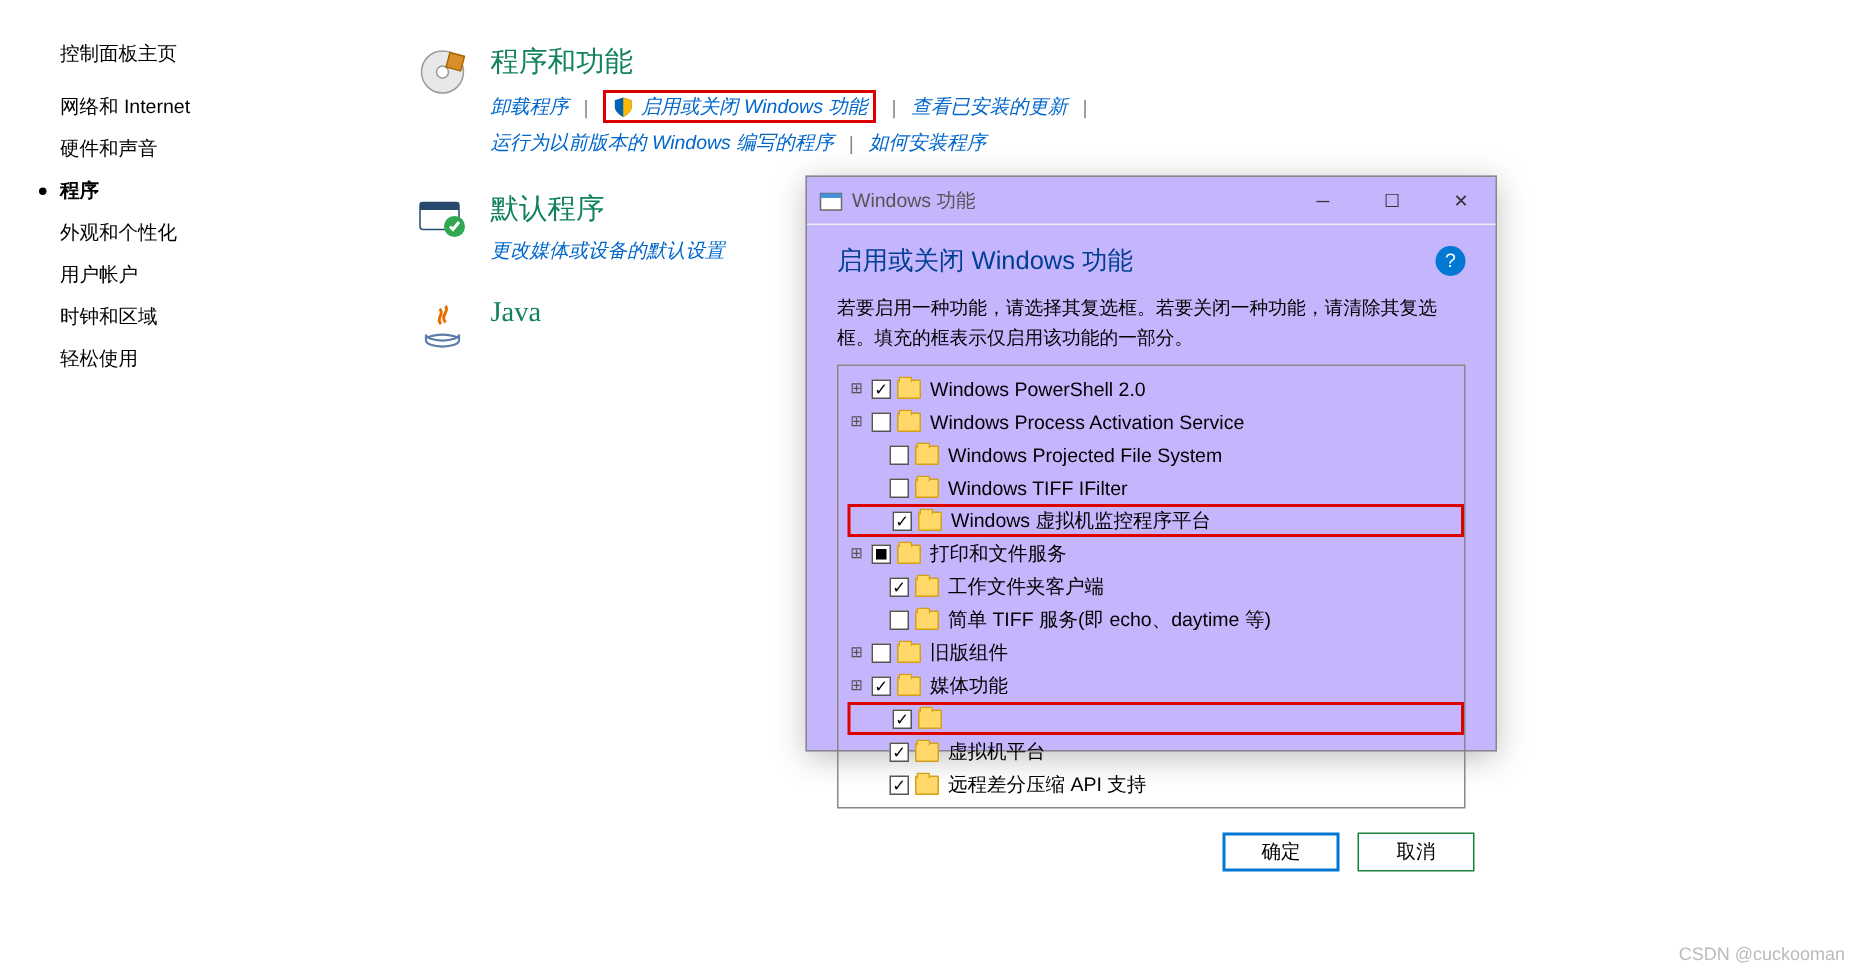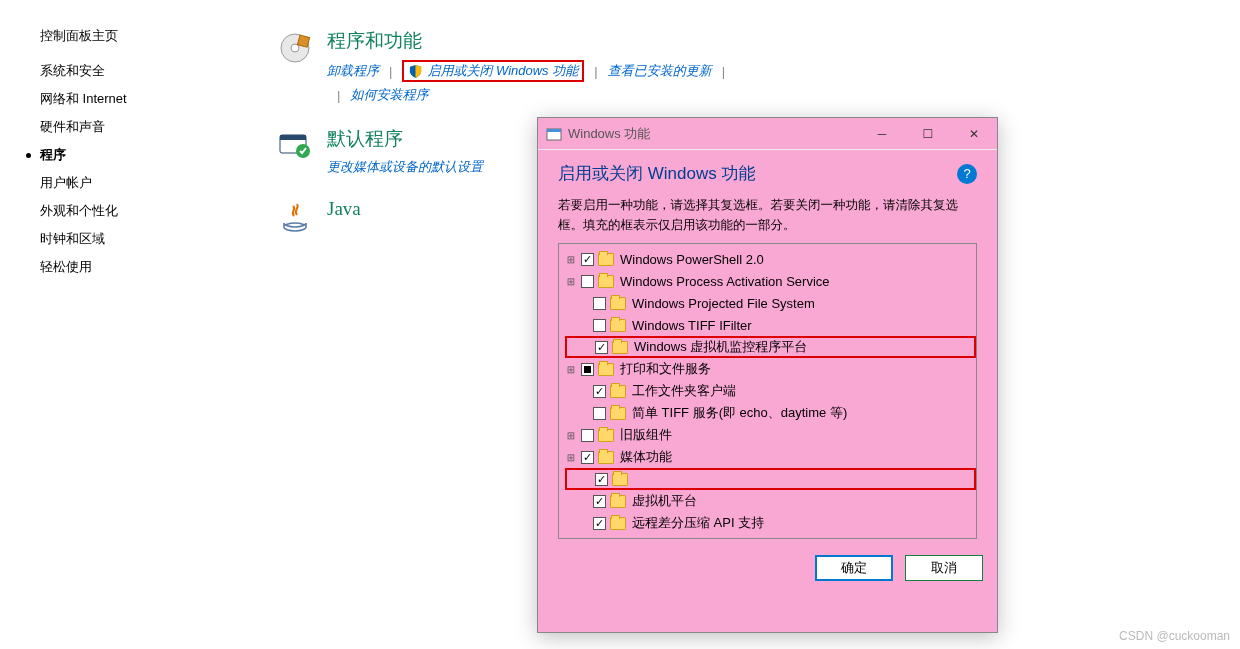--- a/index.html
+++ b/index.html
@@ -29,22 +29,22 @@
   .main { position:absolute; left:275px; top:28px; }
   .section { display:flex; align-items:flex-start; margin-bottom:22px; }
   .icon-box { width:40px; height:40px; margin-right:12px; display:flex; align-items:center; justify-content:center; }
   .section-title { color:#12825e; font-size:19px; font-weight:400; margin-bottom:6px;font-family:Liberation Serif, serif; }
   .link-row { display:flex; flex-wrap:wrap; align-items:center; gap:0; }
   .link { color:#0066cc; cursor:pointer; white-space:nowrap;font-style:italic; }
   .sep { color:#888; margin:0 10px; }
   .red-box { border:2px solid #d00; padding:0 4px; display:inline-flex; align-items:center; gap:4px; }
   
   .dialog {
-    position:absolute; left:537px; top:117px; width:461px; height:516px;
-    border:1px solid #888; background:#f9a8d4;
+    position:absolute; left:537px; top:117px; width:461px; height:384px;
+    border:1px solid #888; background:#c4b5fd;
     box-shadow:0 4px 20px rgba(0,0,0,0.25);
     display:flex; flex-direction:column;
   }
   .titlebar { height:32px; display:flex; align-items:center; padding-left:8px; border-bottom:1px solid #eee; }
   .titlebar-title { flex:1; color:#555; font-size:13px; }
   .win-btn { width:46px; height:32px; display:flex; align-items:center; justify-content:center; cursor:pointer; color:#333; font-size:12px; }
   .dlg-body { padding:12px 20px 6px 20px; }
   .dlg-heading { color:#003e92; font-size:17px; display:flex; align-items:center; justify-content:space-between; margin-bottom:10px; }
   .help-circle { width:20px; height:20px; border-radius:50%; background:#0078d4; color:#fff; display:flex; align-items:center; justify-content:center; font-size:13px; cursor:pointer; }
   .dlg-desc { font-size:12.5px; line-height:1.6; margin-bottom:8px; }
@@ -63,26 +63,25 @@
   .watermark { position:absolute; right:10px; bottom:6px; color:#bbb; font-size:12px; }
   
   .shield { width:15px; height:15px; }
 </style>
 </head>
 <body>
 
 <div class="sidebar">
   <div class="side-title">控制面板主页</div>
   <div id="side-items">
-      <div class="side-item">系统和安全</div>
       <div class="side-item">网络和 Internet</div>
       <div class="side-item">硬件和声音</div>
       <div class="side-item active"><span class="side-bullet"></span>程序</div>
+      <div class="side-item">外观和个性化</div>
       <div class="side-item">用户帐户</div>
-      <div class="side-item">外观和个性化</div>
       <div class="side-item">时钟和区域</div>
       <div class="side-item">轻松使用</div>
     </div>
 </div>
 
 <div class="main">
   <div class="section">
     <div class="icon-box">
       <svg width="34" height="34" viewBox="0 0 34 34">
           <circle cx="17" cy="17" r="14" fill="#e8e8e8" stroke="#999"></circle>
@@ -100,20 +99,21 @@
               <path d="M8 1 L14 3 V8 C14 12 8 15 8 15 C8 15 2 12 2 8 V3 Z" fill="#0063b1"></path>
               <path d="M8 1 L14 3 V8 C14 12 8 15 8 15 Z" fill="#ffb900"></path>
             </svg>
           <span class="link">启用或关闭 Windows 功能</span>
         </span>
         <span class="sep">|</span>
         <span class="link">查看已安装的更新</span>
         <span class="sep">|</span>
       </div>
       <div class="link-row" style="margin-top:4px;">
+        <span class="link">运行为以前版本的 Windows 编写的程序</span>
         <span class="sep">|</span>
         <span class="link">如何安装程序</span>
       </div>
     </div>
   </div>
 
   <div class="section">
     <div class="icon-box">
       <svg width="34" height="30" viewBox="0 0 34 30">
           <rect x="2" y="4" width="26" height="18" rx="2" fill="#fff" stroke="#27496d"></rect>

